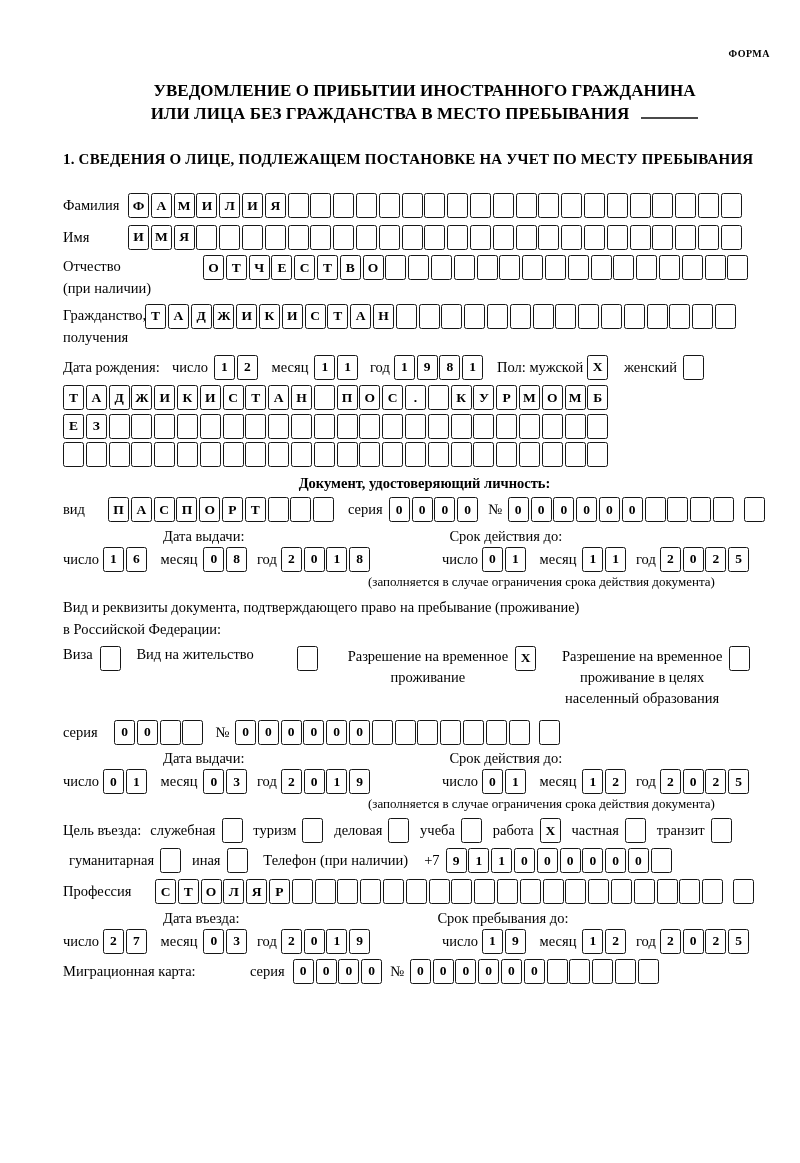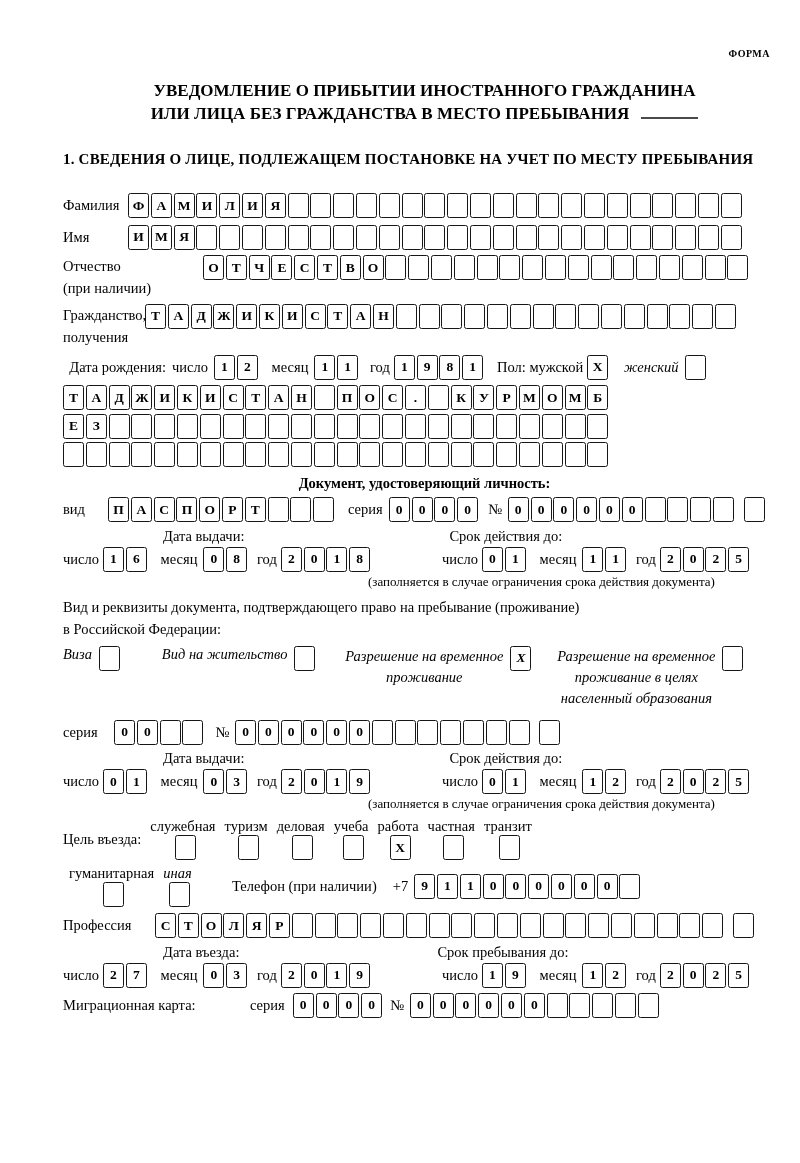--- a/index.html
+++ b/index.html
@@ -19,56 +19,56 @@
 
   .sect{font-weight:bold;font-size:15px;margin-top:26px;white-space:nowrap;letter-spacing:.2px;}
 
   
   .frow{display:flex;align-items:center;margin-bottom:4.5px;min-height:27px;}
   .frow.top{align-items:flex-start;}
   .lbl{flex:none;}
   .lblblk{flex:none;line-height:22px;}
   .lblcol{flex:none;line-height:25px;}
   .w65{width:65px;} .w140{width:140px;} .w82{width:82px;} .w100{width:100px;}
-  .w45{width:45px;} .w80{width:80px;} .w103{width:103px;text-align:right;} .w145{width:145px;}
+  .w45{width:45px;} .w80{width:80px;} .w103{width:103px;} .w145{width:145px;}
 
   
   .boxes{display:inline-flex;flex:none;align-items:center;}
   .cell{box-sizing:content-box;width:19px;height:23px;border:1.6px solid #161616;border-radius:2.5px;
         margin-right:1.8px;display:inline-flex;align-items:center;justify-content:center;
         font-size:13.5px;font-weight:700;background:#fff;flex:none;}
   .gaplast .cell:last-child{margin-left:8px;}
   .colboxes .boxes{display:flex;margin-bottom:3.5px;}
 
   .ml4{margin-left:4px;}.ml6{margin-left:6px;}.ml8{margin-left:8px;}.ml10{margin-left:10px;}
-  .ml12{margin-left:12px;}.ml14{margin-left:14px;font-style:italic;}.ml16{margin-left:16px;}
-  .ml24{margin-left:24px;}.ml28{margin-left:28px;}.ml30{margin-left:40px;}
+  .ml12{margin-left:12px;}.ml14{margin-left:14px;}.ml16{margin-left:16px;}
+  .ml24{margin-left:24px;}.ml28{margin-left:28px;}.ml30{margin-left:14px;gap:36px;}
   .ml42{margin-left:42px;}.ml55{margin-left:55px;}
 
   .dochead{text-align:center;font-weight:bold;font-size:14.5px;margin:2px 0 4px 0;}
 
   .dheads{display:flex;margin:4px 0 2px 0;}
   .dh1{margin-left:100px;} .dh2{margin-left:205px;}
   .dh1e{margin-left:100px;} .dh2e{margin-left:198px;}
   .dgrow{display:flex;align-items:center;margin-bottom:2px;}
   .dgroup{display:inline-flex;align-items:center;}
   .dgap{margin-left:70px;}
   .note{font-size:13px;margin:1px 0 6px 305px;}
 
   .plain{line-height:22px;margin-top:4px;}
 
   
   .vrow{display:flex;align-items:flex-start;margin:6px 0 10px 0;}
-  .pair{display:inline-flex;align-items:flex-start;font-style:italic;}
+  .pair{display:inline-flex;align-items:flex-start;}
   .pair .boxes{margin-left:7px;}
   .lblc{display:inline-block;text-align:center;line-height:21px;}
 
   
   .prow{display:flex;align-items:center;margin-bottom:5px;}
-  .pp{display:inline-flex;align-items:center;margin-left:9px;flex-direction:column;}
+  .pp{display:inline-flex;align-items:center;margin-left:9px;}
   .pp .boxes{margin-left:6px;}
   .pp:first-of-type{margin-left:6px;}
 </style>
 </head>
 <body>
 
 <div class="page">
 
 
   <div class="forma">ФОРМА</div>

